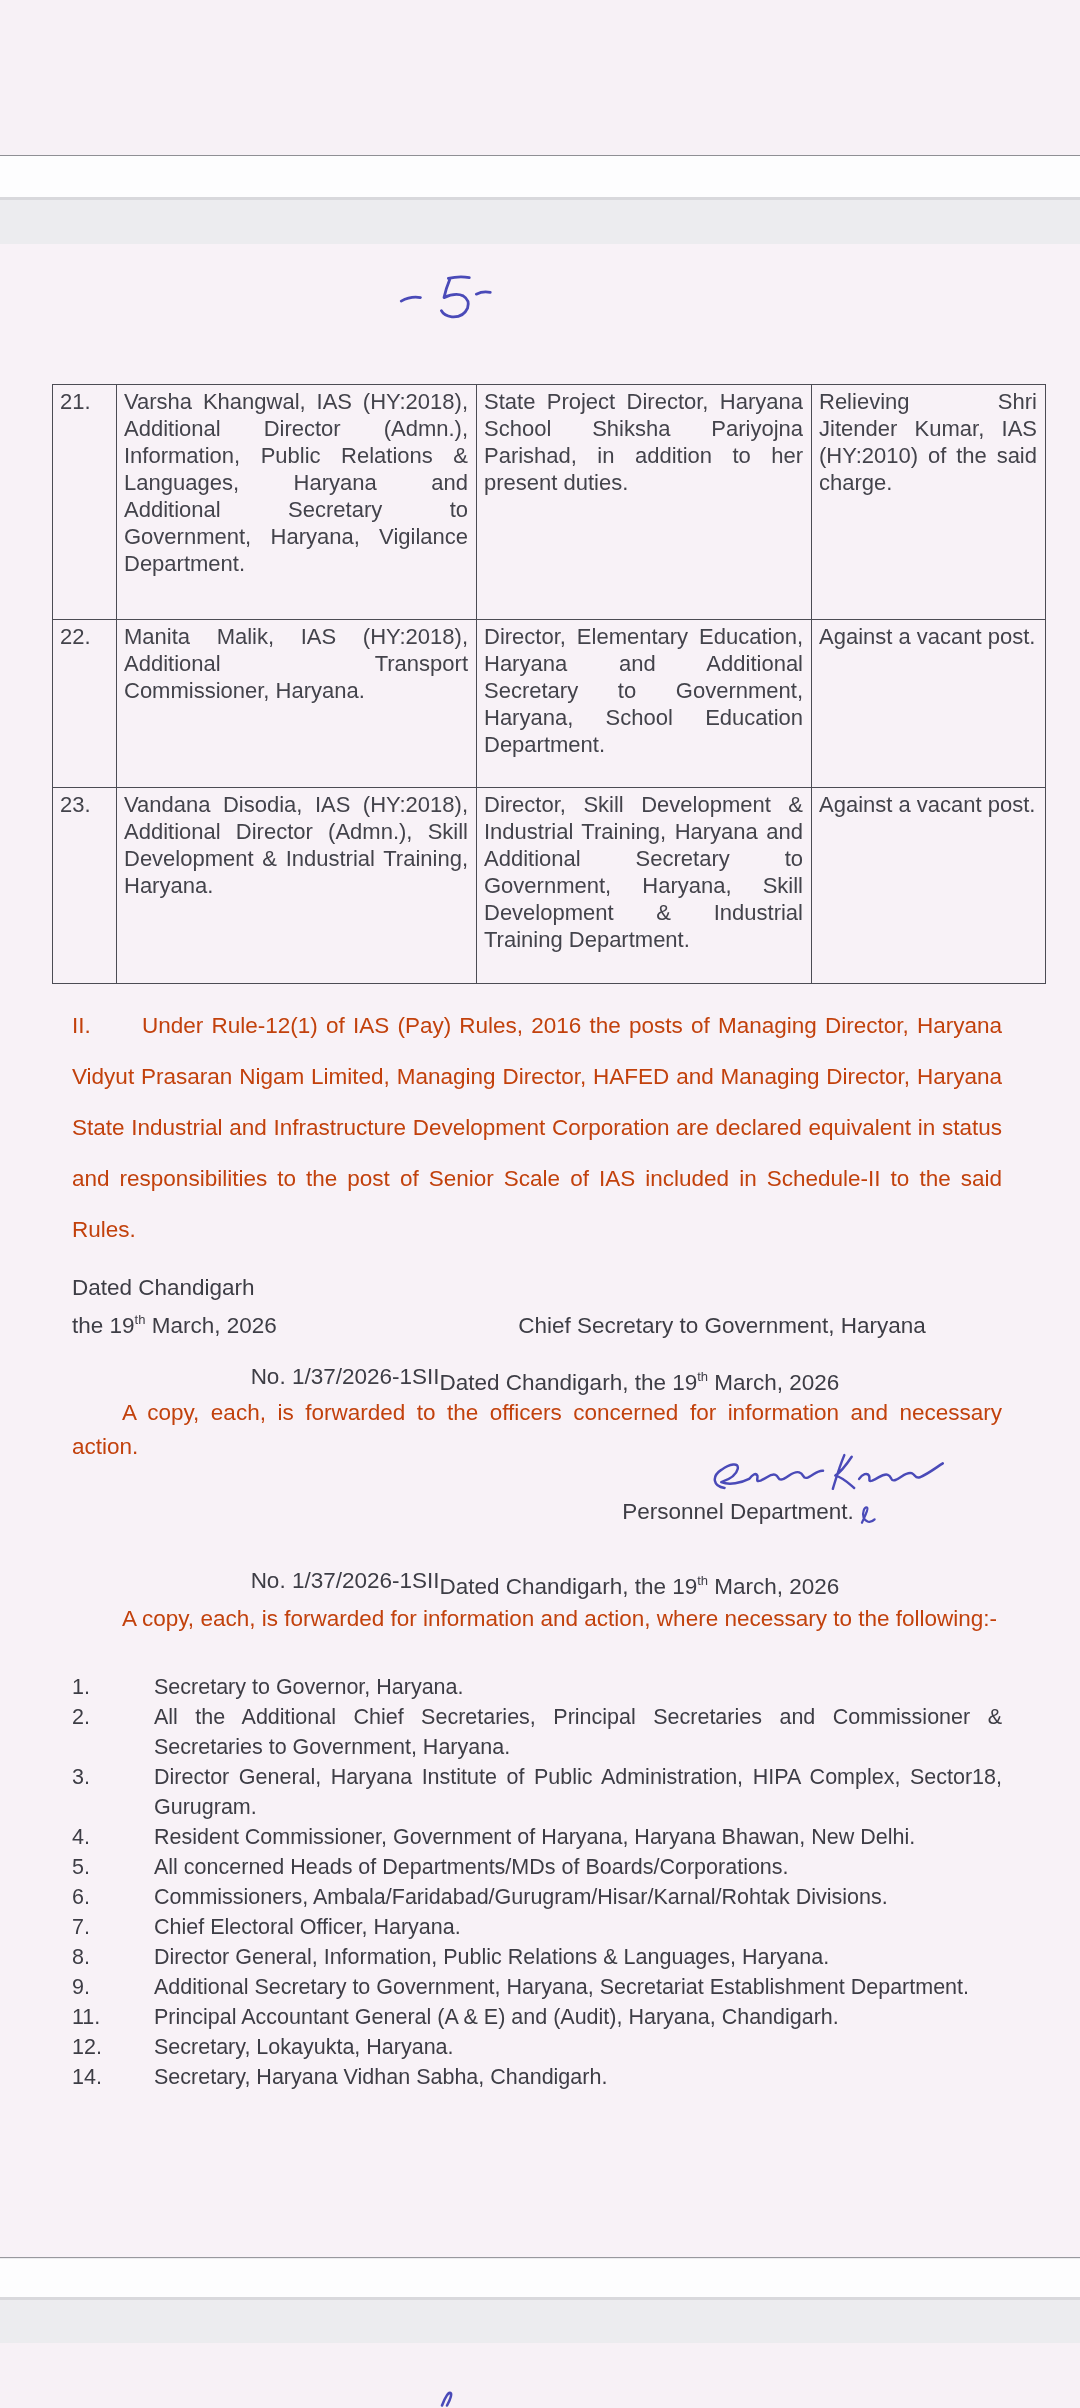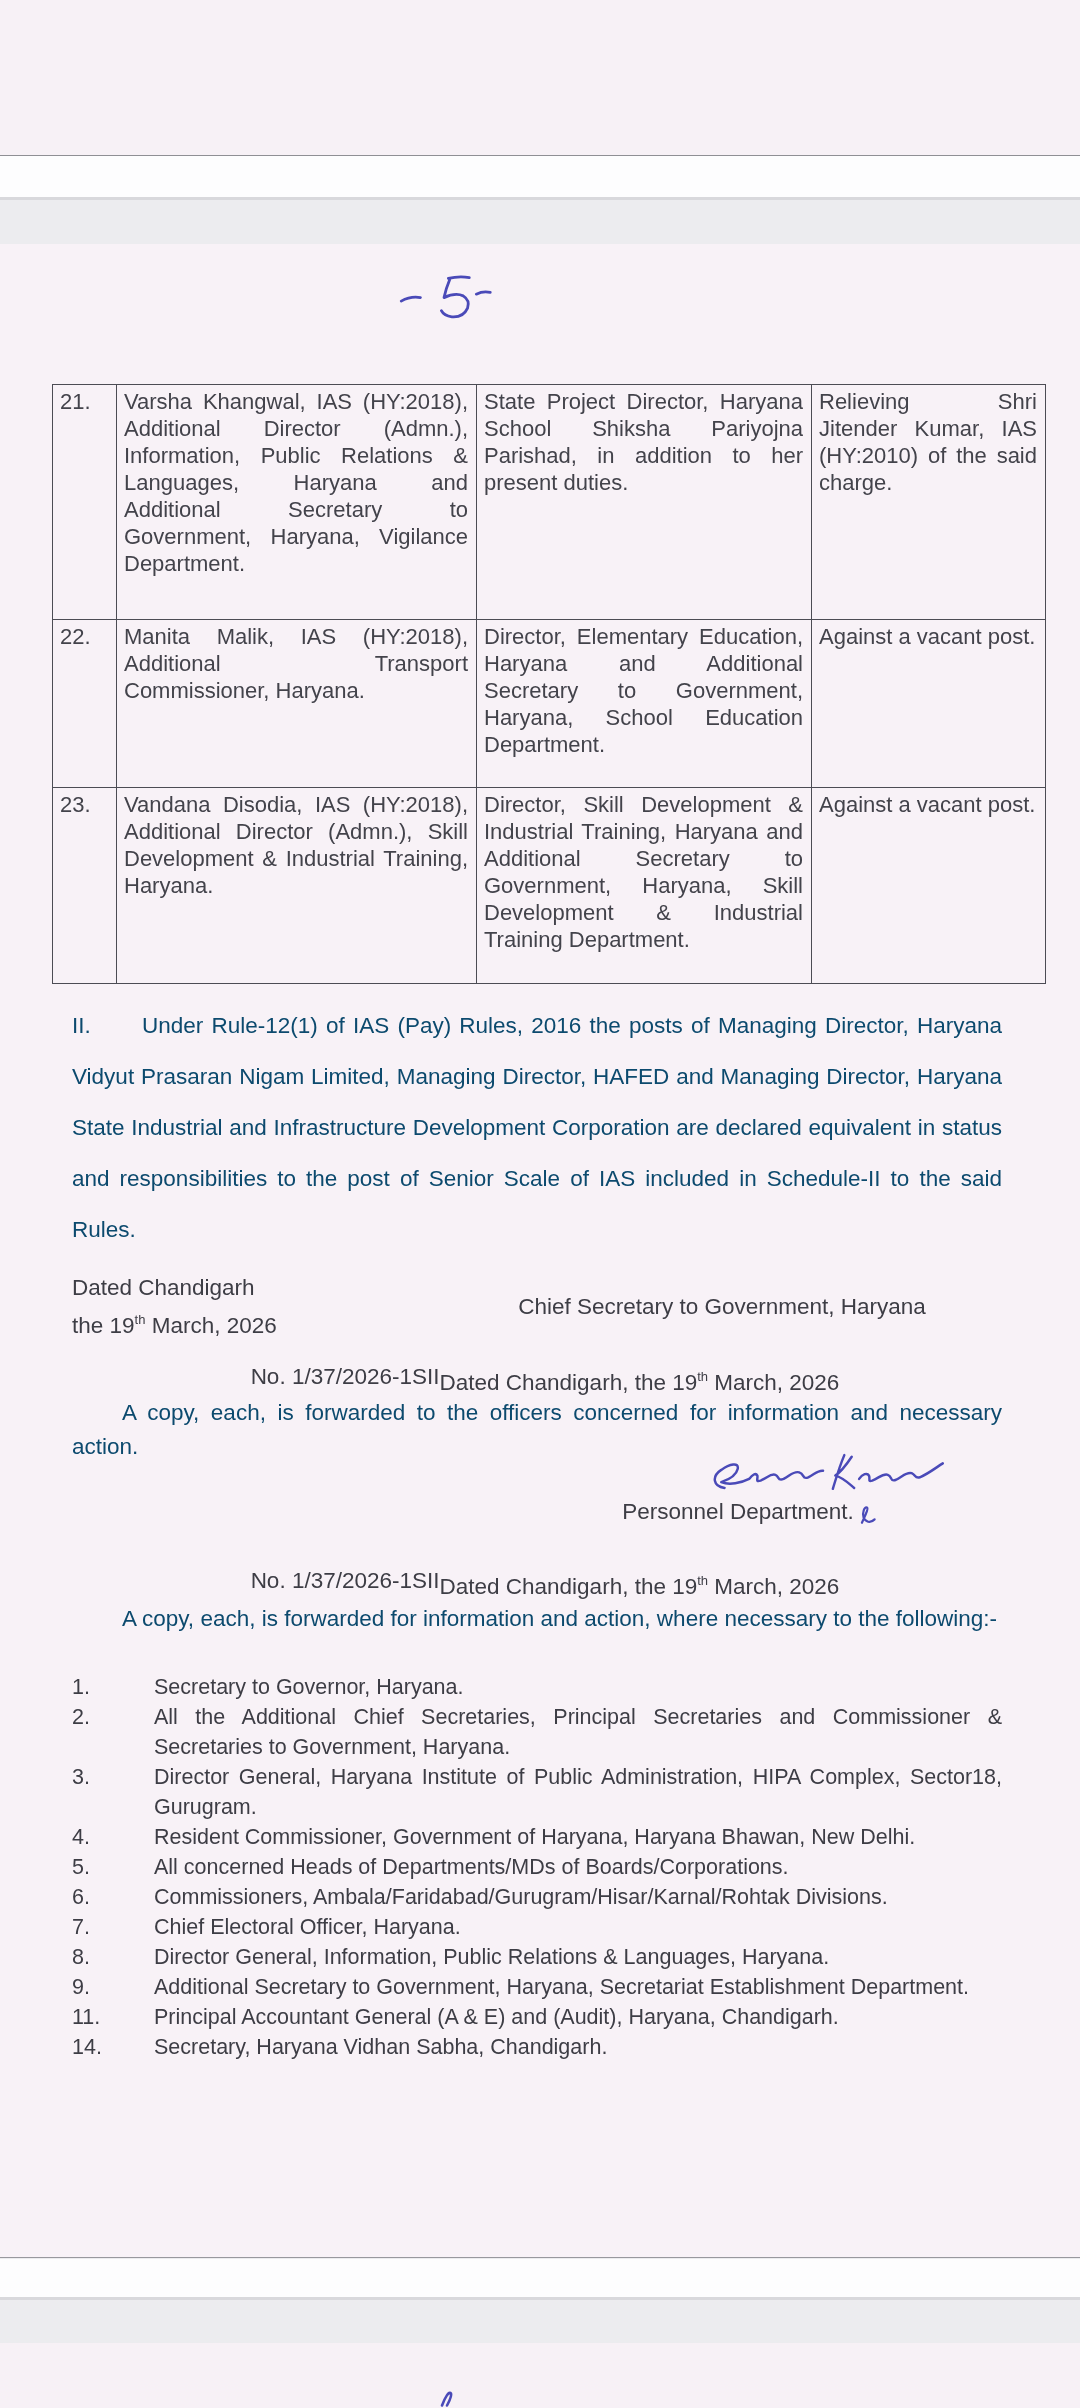--- a/index.html
+++ b/index.html
@@ -36,28 +36,28 @@
     width:993px;font-size:22px;line-height:27px;color:#43434b;
   }
   table.postings td{
     border:1px solid #4c4c54;vertical-align:top;
     padding:3px 8px 4px 7px;text-align:justify;
   }
   td.sno{text-align:left;padding-left:10px;}
   tr.r21{height:235px;} tr.r22{height:168px;} tr.r23{height:196px;}
 
   
-  .para{font-size:22.5px;color:#0c4a6e;text-align:justify;}
+  .para{font-size:22.5px;color:#c2410c;text-align:justify;}
   .para2{line-height:51px;}
   .rn{display:inline-block;width:70px;}
   .indent{text-indent:50px;line-height:34px;}
 
   .sup{vertical-align:super;font-size:13px;}
 
-  .signrow{display:flex;justify-content:space-between;align-items:center;font-size:22.5px;line-height:32px;}
+  .signrow{display:flex;justify-content:space-between;align-items:flex-end;font-size:22.5px;line-height:32px;}
   .signright{width:560px;text-align:center;}
   .refrow{display:flex;justify-content:center;font-size:22.5px;line-height:30px;margin-left:8px;}
 
   .deputy{width:540px;text-align:center;font-size:22.5px;line-height:32px;}
   .inkmark{vertical-align:-10px;margin-left:2px;}
 
   
   .rlist{font-size:21.5px;line-height:30px;color:#3d3d45;}
   .li{display:flex;}
   .num{width:82px;flex:0 0 82px;}
@@ -184,20 +184,24 @@
         </div>
       <div class="li">
           <span class="num">9.</span>
           <span class="litext">Additional Secretary to Government, Haryana, Secretariat Establishment Department.</span>
         </div>
       <div class="li">
           <span class="num">11.</span>
           <span class="litext">Principal Accountant General (A &amp; E) and (Audit), Haryana, Chandigarh.</span>
         </div>
       <div class="li">
+          <span class="num">12.</span>
+          <span class="litext">Secretary, Lokayukta, Haryana.</span>
+        </div>
+      <div class="li">
           <span class="num">14.</span>
           <span class="litext">Secretary, Haryana Vidhan Sabha, Chandigarh.</span>
         </div>
     </div>
 
   </section>
 
   <div class="edge-strip edge-bottom"></div>
   <div class="page-gap gap-bottom"></div>
   <div class="next-page">

